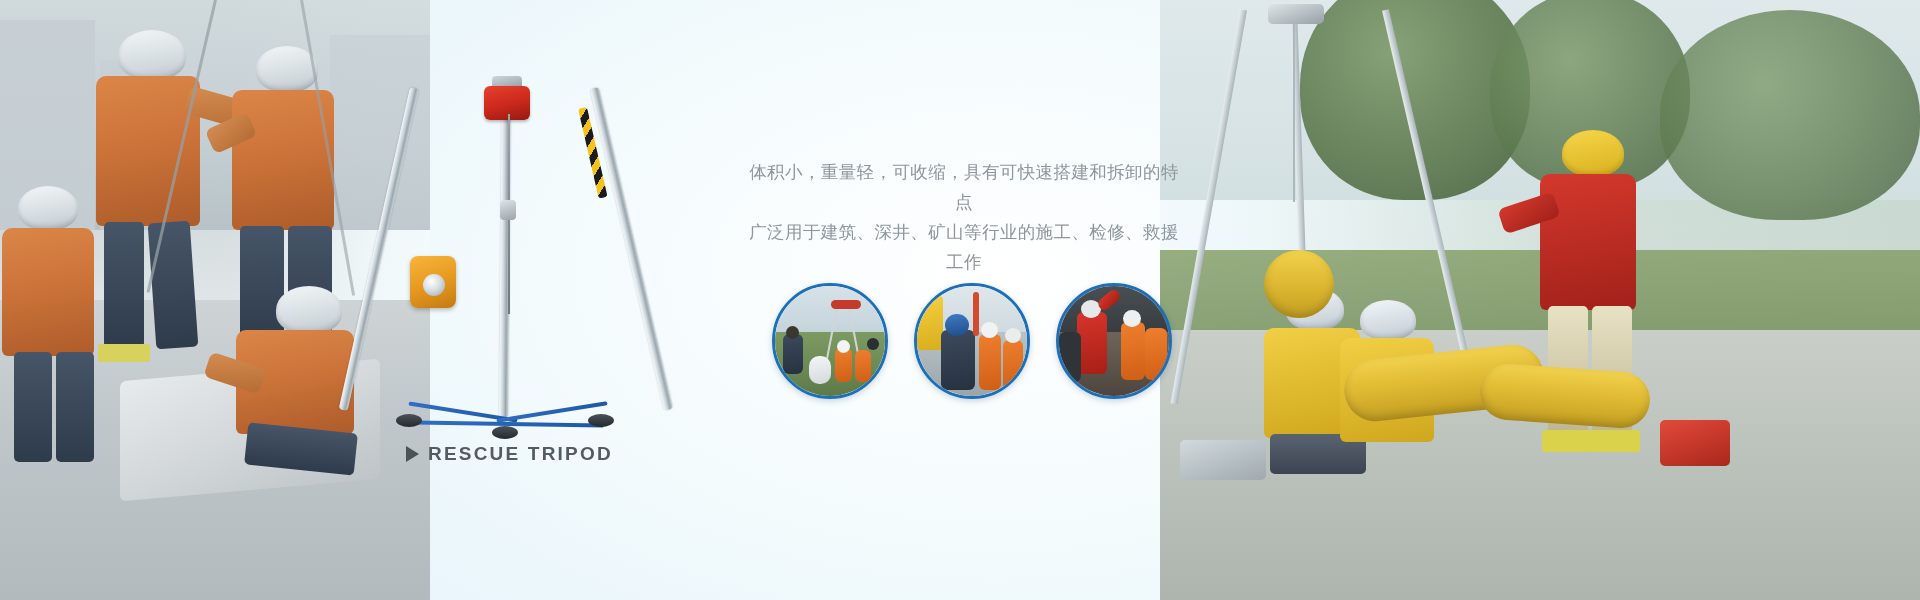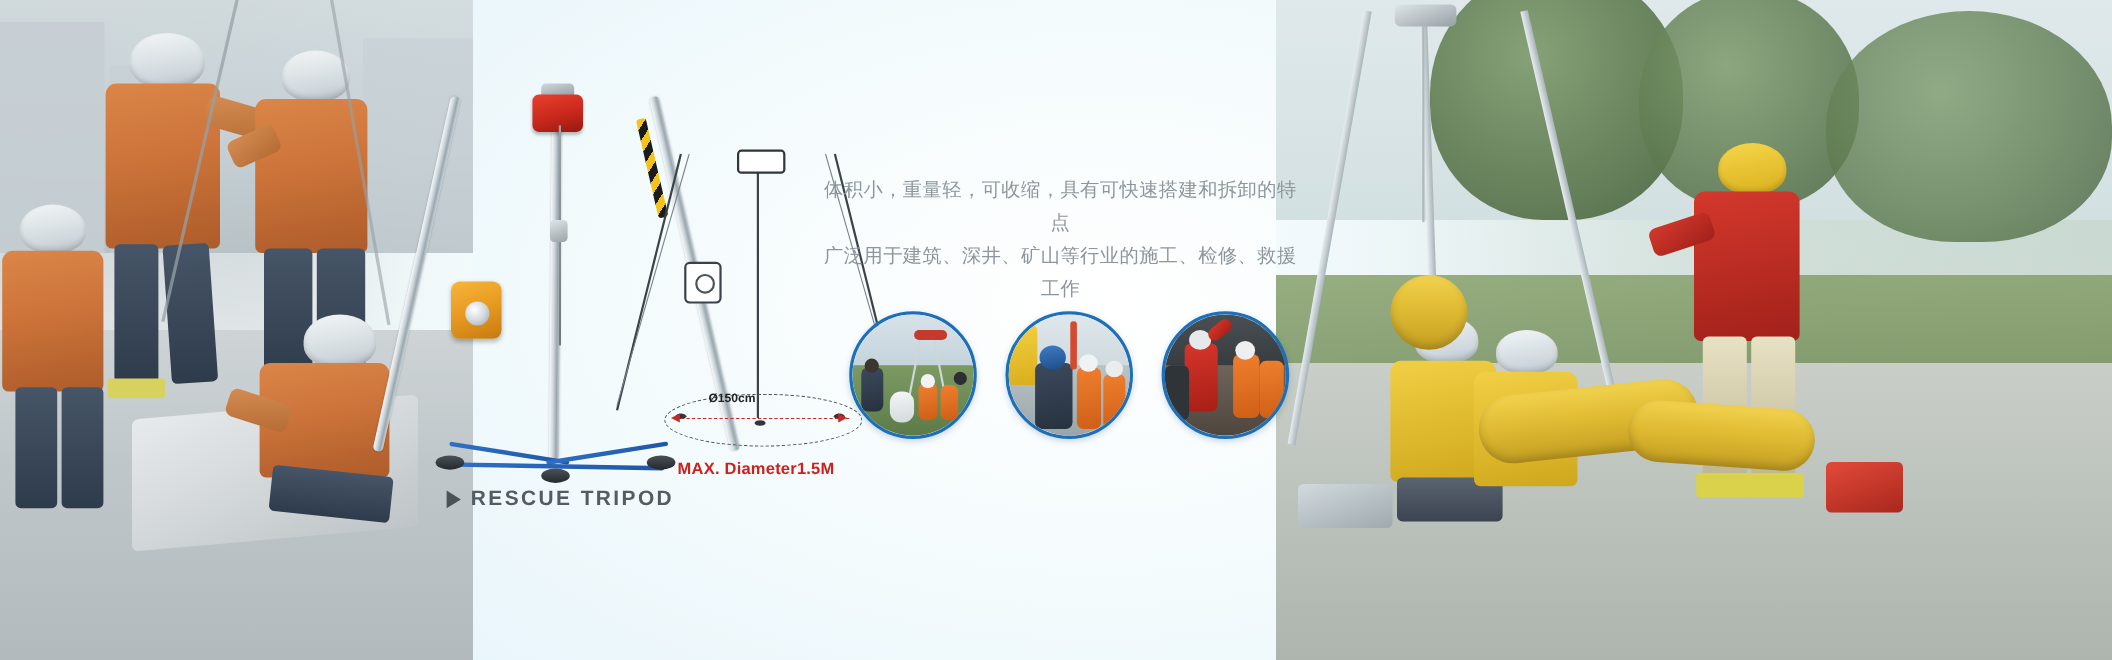--- a/index.html
+++ b/index.html
@@ -266,40 +266,20 @@
     <div class="p-foot" style="left:4px;top:326px;"></div>
     <div class="p-foot" style="left:100px;top:338px;"></div>
     <div class="p-foot" style="left:196px;top:326px;"></div>
   </div>
 
   <div class="product-caption">
     <span class="caption-tri"></span>
     <span class="caption-txt">RESCUE TRIPOD</span>
   </div>
 
-  <div class="diagram">
-    <div class="d-leg a"></div>
-    <div class="d-leg b"></div>
-    <div class="d-leg c"></div>
-    <div class="d-leg2" style="left:26px;transform:rotate(16deg);transform-origin:top center;"></div>
-    <div class="d-leg2" style="left:150px;transform:rotate(-16deg);transform-origin:top center;"></div>
-    <div class="d-head"></div>
-    <div class="d-winch">
-        <i></i>
-      </div>
-    <div class="d-foot" style="left:14px;top:236px;"></div>
-    <div class="d-foot" style="left:86px;top:242px;"></div>
-    <div class="d-foot" style="left:158px;top:236px;"></div>
-    <div class="d-ellipse"></div>
-    <div class="d-diamline"></div>
-    <div class="d-arrowL"></div>
-    <div class="d-arrowR"></div>
-    <div class="d-dim">Ø150cm</div>
-    <div class="d-max">MAX. Diameter1.5M</div>
-  </div>
 
   <div class="textblock">
     <div class="sub">
       <span>体积小，重量轻，可收缩，具有可快速搭建和拆卸的特点</span>
       <span class="l2">广泛用于建筑、深井、矿山等行业的施工、检修、救援工作</span>
     </div>
   </div>
 
   <div class="circles">
 

